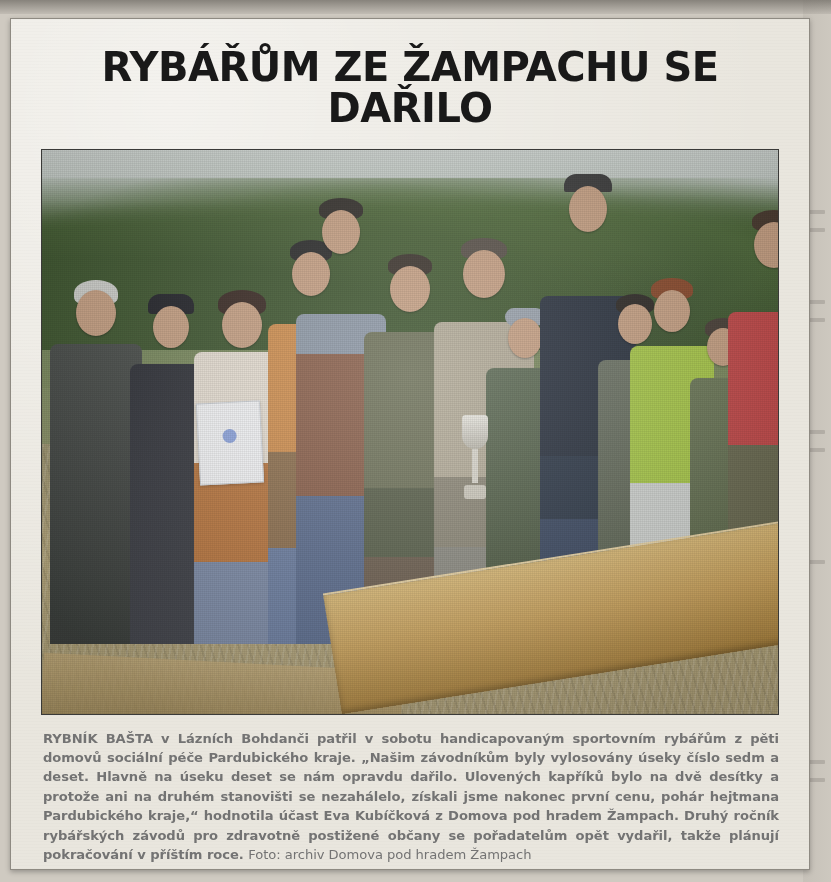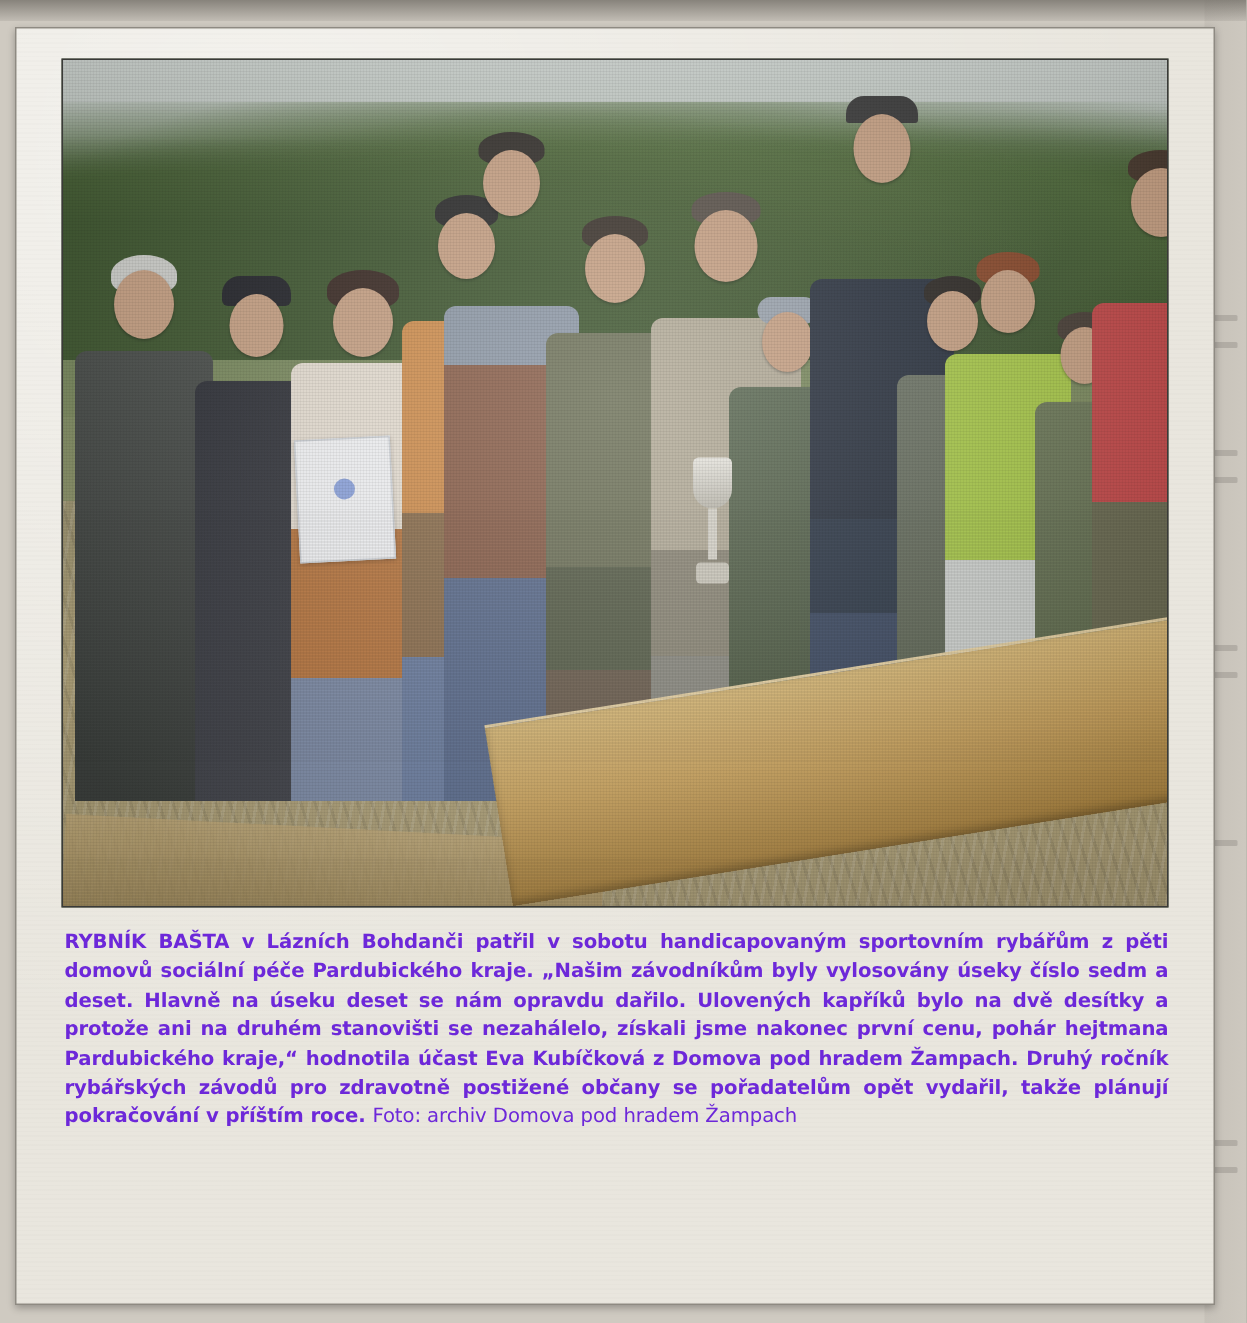--- a/index.html
+++ b/index.html
@@ -227,21 +227,21 @@
     pointer-events:none;
   }
 
   
   .caption {
     position: relative;
     margin: 14px 30px 0 32px;
     font-family: "DejaVu Sans", sans-serif;
     font-size: 13.1px;
     line-height: 19.4px;
-    color: #6d28d9;
+    color: #737373;
     text-align: justify;
     font-weight: 700;
     letter-spacing: -0.05px;
   }
   .caption .lead { font-weight: 900; }
   .caption .credit { font-weight: 400; }
 
   
 </style>
 </head>
@@ -258,20 +258,21 @@
     <div class="ghost-line" style="top:318px"></div>
     <div class="ghost-line" style="top:430px"></div>
     <div class="ghost-line" style="top:448px"></div>
     <div class="ghost-line" style="top:560px"></div>
     <div class="ghost-line" style="top:760px"></div>
     <div class="ghost-line" style="top:778px"></div>
   </div>
 
   <div id="clip">
 
+    <h1 class="headline">RYBÁŘŮM ZE ŽAMPACHU SE DAŘILO</h1>
 
     <div class="photo-wrap">
       <div class="photo">
         <div class="sky"></div>
         <div class="trees"></div>
         <div class="field"></div>
         <div class="ground"></div>
 
         <div class="people">
 

